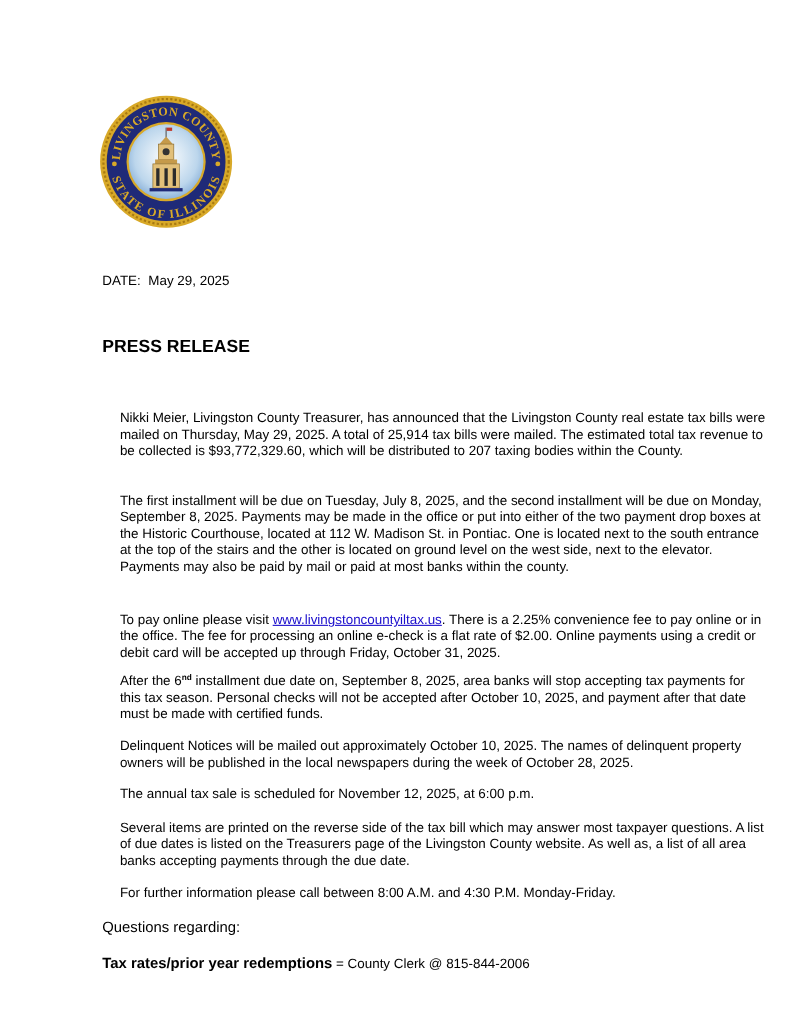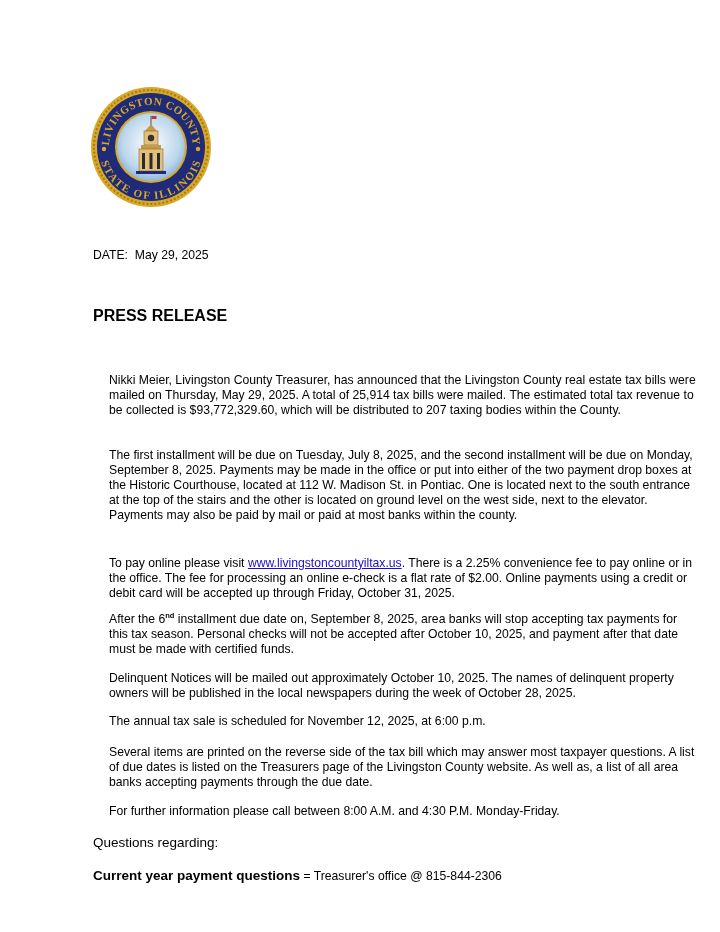--- a/index.html
+++ b/index.html
@@ -79,15 +79,15 @@
   <p class="para" style="top:655px">Delinquent Notices will be mailed out approximately October 10, 2025. The names of delinquent property owners will be published in the local newspapers during the week of October 28, 2025.</p>
 
   <p class="para" style="top:698px">The annual tax sale is scheduled for November 12, 2025, at 6:00 p.m.</p>
 
   <p class="para" style="top:729px">Several items are printed on the reverse side of the tax bill which may answer most taxpayer questions. A list of due dates is listed on the Treasurers page of the Livingston County website. As well as, a list of all area banks accepting payments through the due date.</p>
 
   <p class="para" style="top:788px">For further information please call between 8:00 A.M. and 4:30 P.M. Monday-Friday.</p>
 
   <div class="questions">
     <div class="q-line">Questions regarding:</div>
-    <div class="q-line"><b>Current year payment questions</b><span class="rest"> = Treasurer's office @ 815-844-2306</span></div>
+    <div class="q-line"><b>Tax rates/prior year redemptions</b><span class="rest"> = County Clerk @ 815-844-2006</span></div>
   </div>
 </div>
 
 </body></html>

